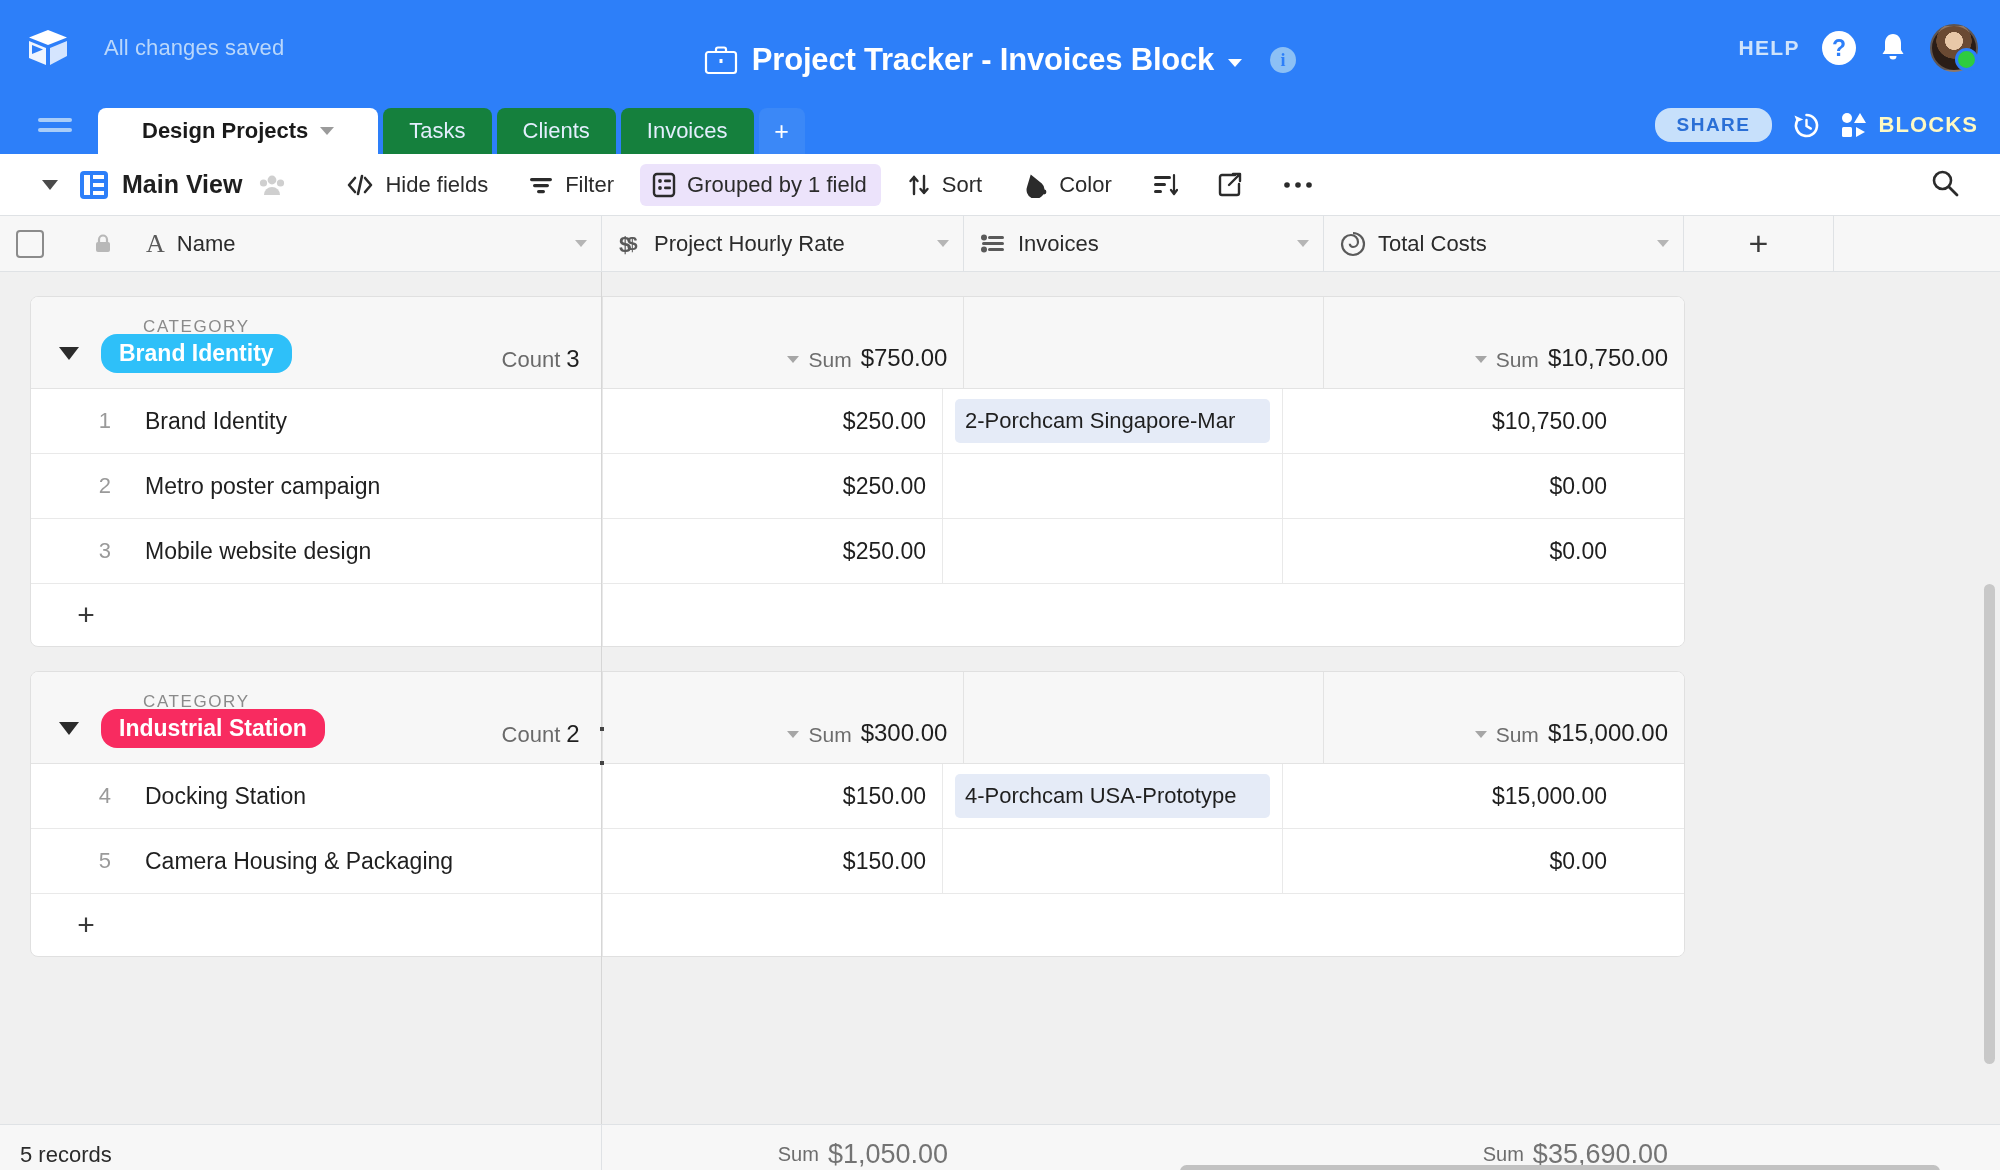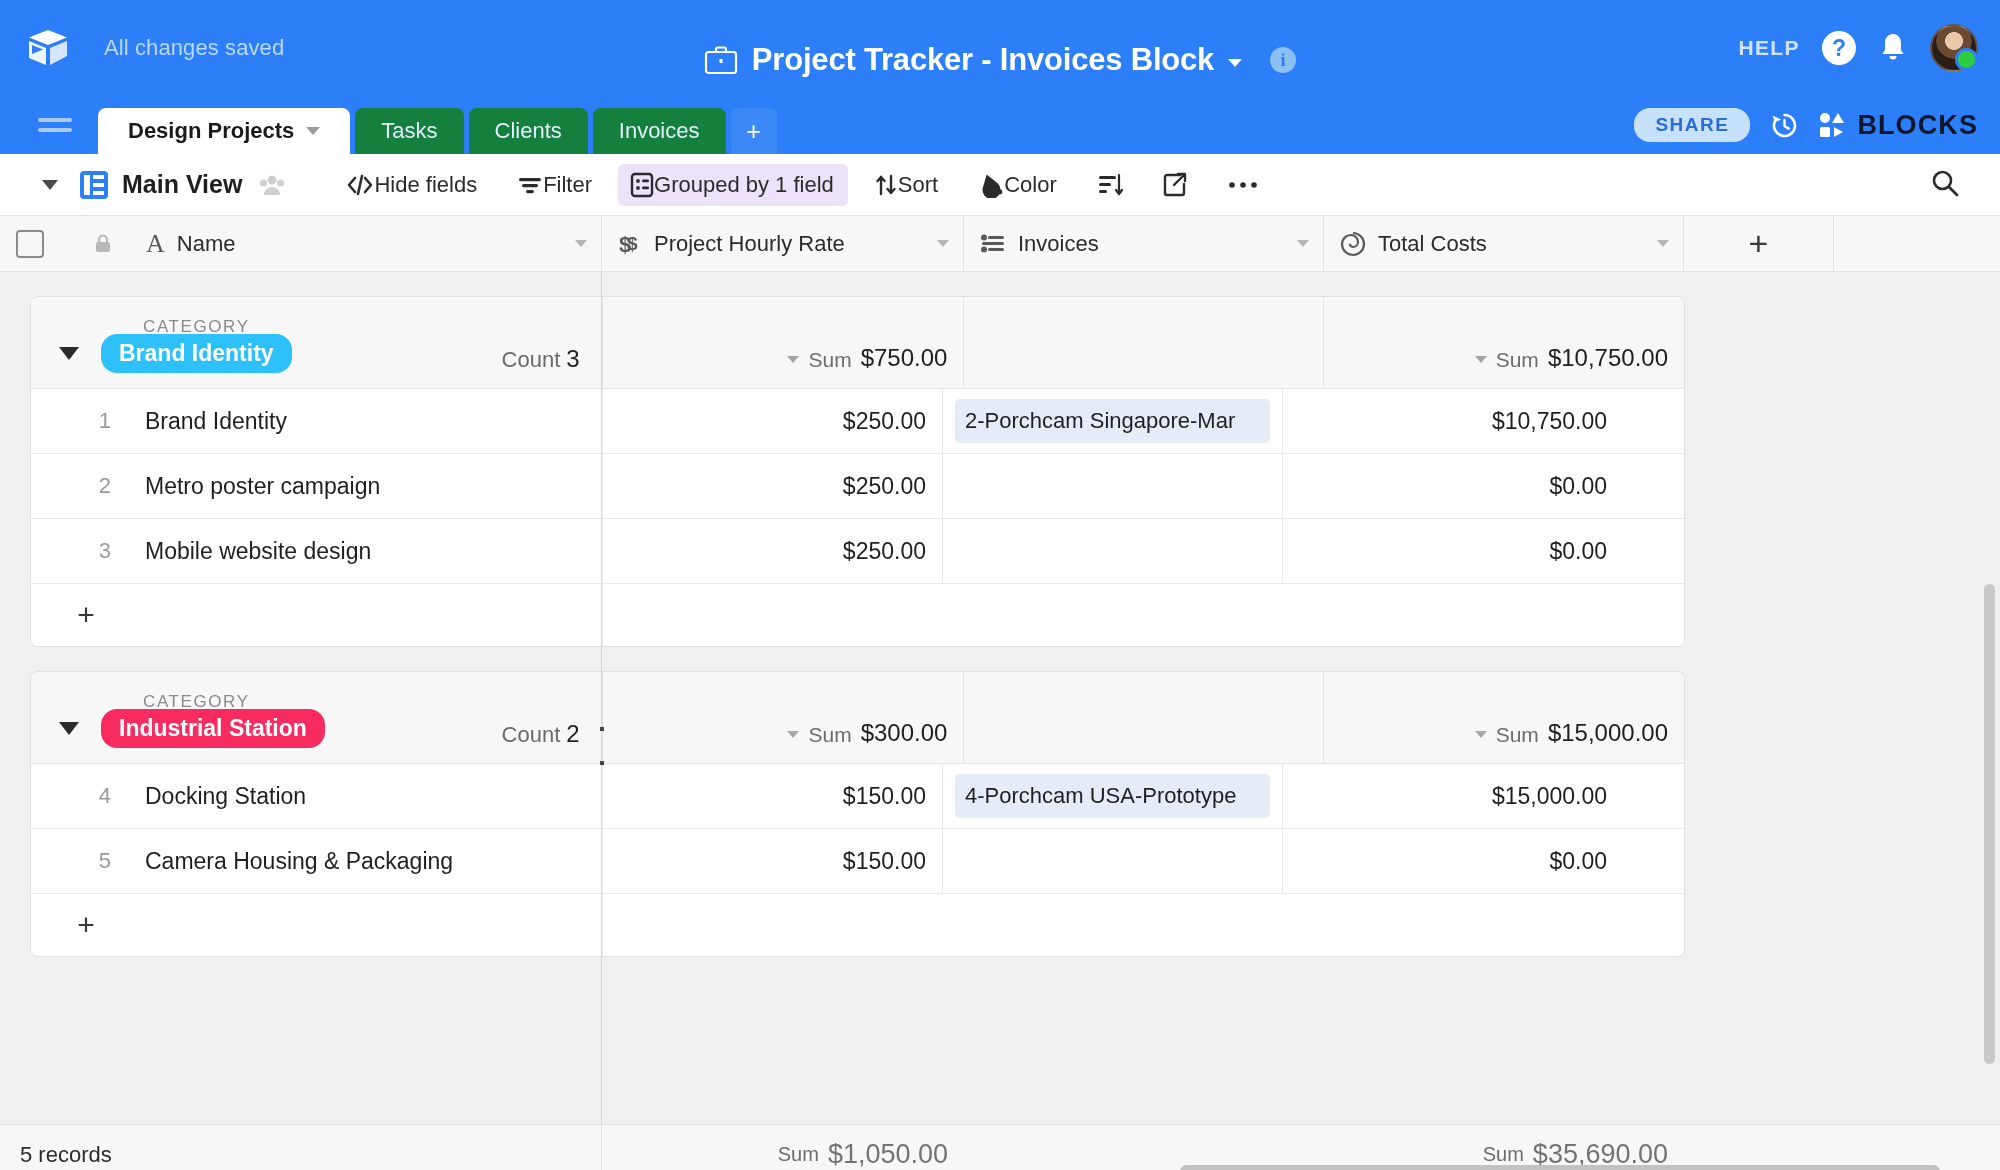--- a/index.html
+++ b/index.html
@@ -67,38 +67,38 @@
   .hamburger { width: 34px; margin-right: 26px; margin-bottom: 16px; }
   .hamburger span {
     display: block; height: 4px; border-radius: 2px; background: #a9cdf8; margin: 6px 0;
   }
   .tab {
     height: 46px; display: flex; align-items: center; gap: 12px;
     padding: 0 26px; border-radius: 8px 8px 0 0;
     color: #e3eefd; font-size: 22px; background: #15803d; margin-right: 5px;
     white-space: nowrap;
   }
-  .tab.active { background: #fff; color: #1a1a1a; font-weight: bold; padding: 0 30px; }
+  .tab.active { background: #fff; color: #1a1a1a; font-weight: bold; padding: 0 44px; }
   .tab .caret {
     width: 0; height: 0; border-left: 7px solid transparent; border-right: 7px solid transparent;
     border-top: 8px solid #9b9b9b;
   }
   .tab-add {
     width: 46px; height: 46px; background: #3b88f7; border-radius: 8px 8px 0 0;
     display: flex; align-items: center; justify-content: center; color: #fff; font-size: 25px;
   }
   .tabbar-right {
     position: absolute; right: 22px; bottom: 12px; display: flex; align-items: center; gap: 20px;
   }
   .share-pill {
     background: #c7e0fb; color: #2a6fd6; font-size: 19px; font-weight: bold; letter-spacing: 1.5px;
     border-radius: 16px; padding: 6px 21px;
   }
   .history-icon { width: 29px; height: 29px; }
-  .blocks-btn { display: flex; align-items: center; gap: 10px; color: #0f172a; font-size: 27px;
+  .blocks-btn { display: flex; align-items: center; gap: 10px; color: #fef9c3; font-size: 22px;
     font-weight: bold; letter-spacing: 1.1px; }
 
   
   .viewbar {
     height: 62px; background: #fff; display: flex; align-items: center;
     padding-left: 42px; border-bottom: 1px solid #dfe2e5; position: relative;
   }
   .vcaret {
     width: 0; height: 0; border-left: 8px solid transparent; border-right: 8px solid transparent;
     border-top: 10px solid #4a4a4a; margin-right: 22px;
@@ -106,21 +106,21 @@
   .grid-icon {
     width: 28px; height: 28px; background: #2d7ff9; border-radius: 4px; position: relative;
     margin-right: 14px;
   }
   .grid-icon i {
     position: absolute; background: #fff; display: block;
   }
   .view-name { font-size: 25px; color: #1f1f1f; font-weight: bold; margin-right: 16px; }
   .collab-icon { width: 28px; height: 24px; position: relative; margin-right: 46px; }
   .tb-btn {
-    display: flex; align-items: center; font-size: 22px; color: #2b2b2b;
+    display: flex; align-items: center; gap: 11px; font-size: 22px; color: #2b2b2b;
     padding: 8px 14px; border-radius: 6px; margin-right: 12px; white-space: nowrap;
   }
   .tb-btn.grouped { background: #ece3fb; padding-left: 12px; }
   .search-icon-wrap { position: absolute; right: 40px; top: 50%; transform: translateY(-50%); }
 
   
   .colhead {
     height: 56px; background: #f7f7f7; display: flex; align-items: center;
     border-bottom: 1px solid #dfe2e5; position: relative;
   }

